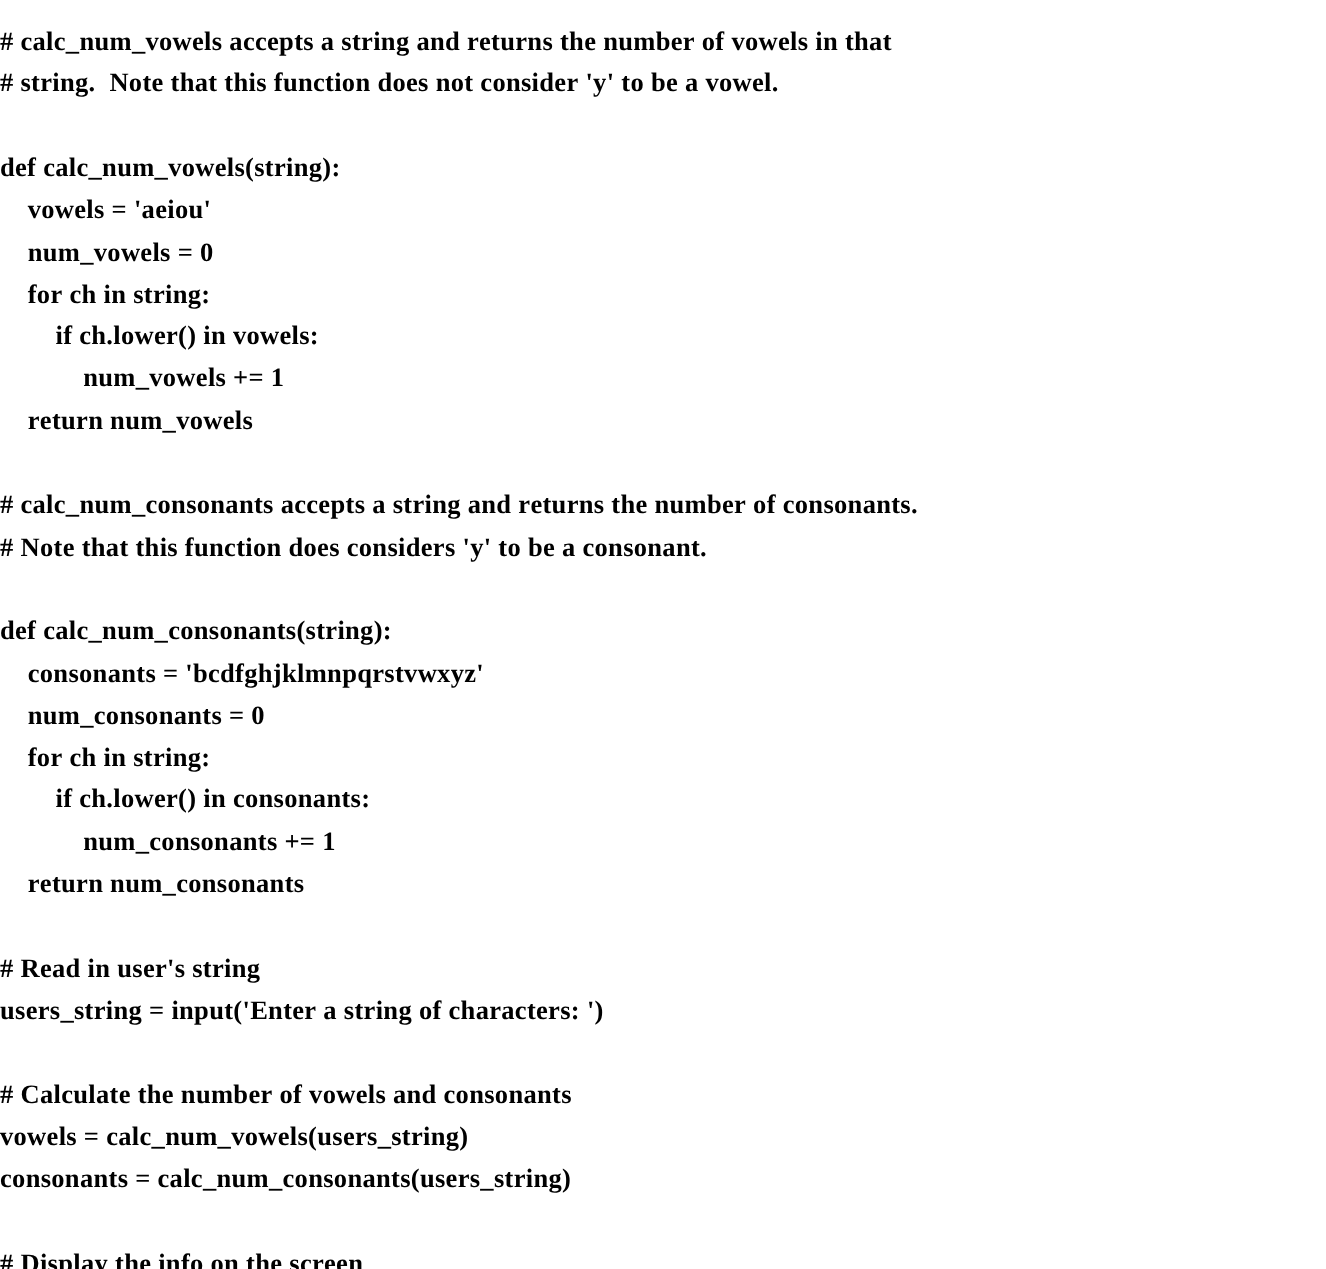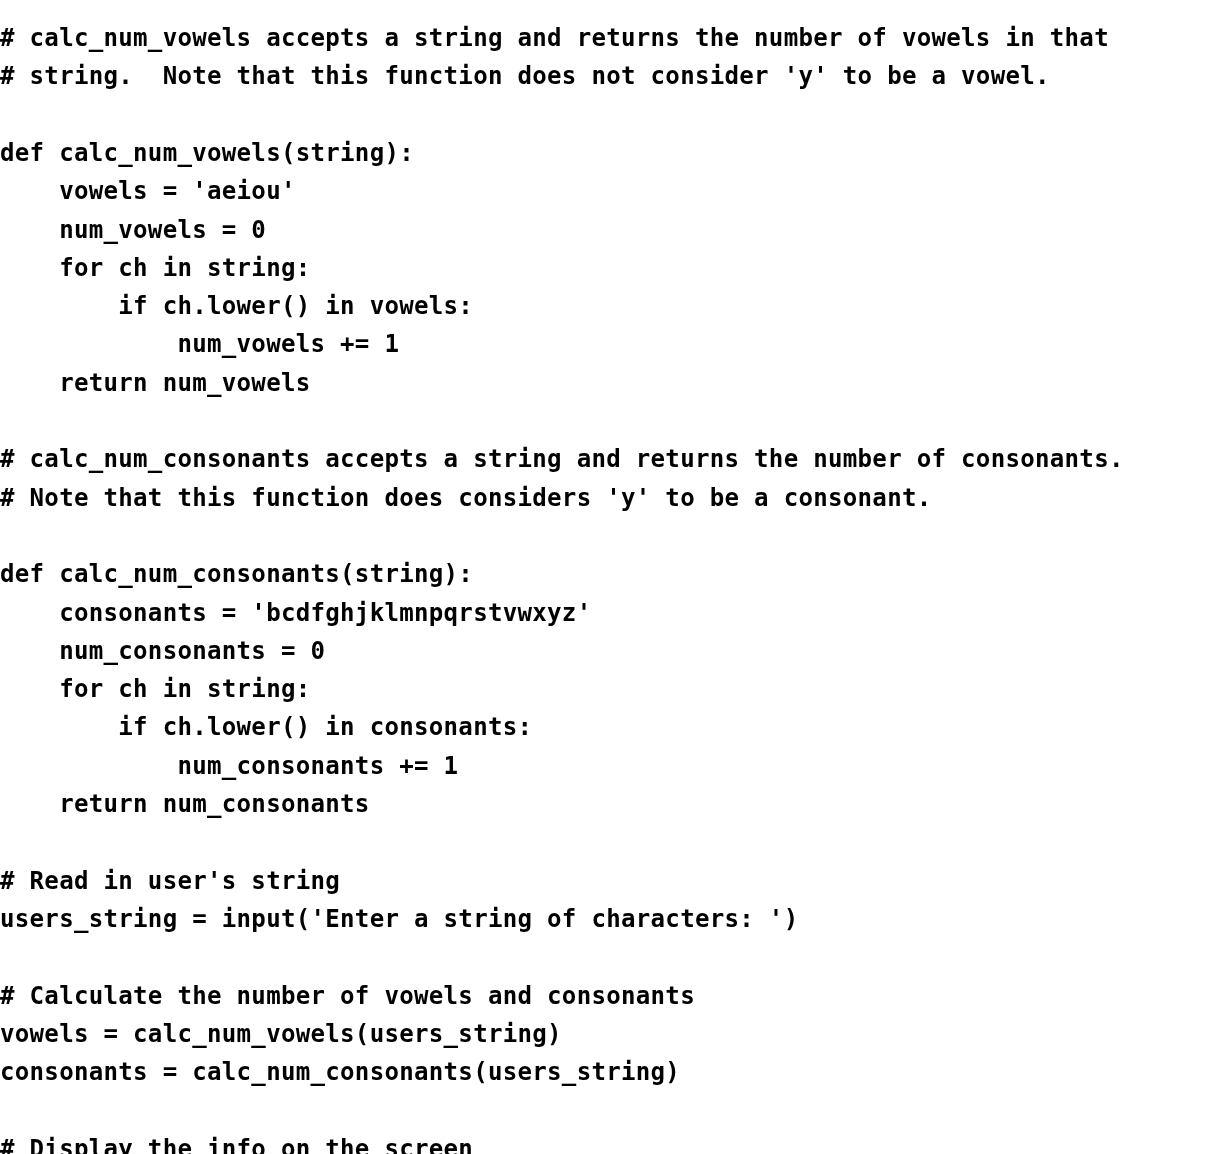--- a/index.html
+++ b/index.html
@@ -28,20 +28,21 @@
     white-space: pre;
     -webkit-font-smoothing: none;
     font-kerning: none;
     font-variant-ligatures: none;
   }
   .code-line {
     display: block;
     height: 38.3px;
     white-space: pre;
     min-height: 38.3px;
+    font-family: Liberation Serif, serif;
   }
   .code-line.blank {
     
   }
 </style>
 </head>
 <body>
 
 <pre id="code-listing"><span class="code-line"># calc_num_vowels accepts a string and returns the number of vowels in that</span><span class="code-line"># string.  Note that this function does not consider 'y' to be a vowel.</span><span class="code-line blank">&nbsp;</span><span class="code-line">def calc_num_vowels(string):</span><span class="code-line">    vowels = 'aeiou'</span><span class="code-line">    num_vowels = 0</span><span class="code-line">    for ch in string:</span><span class="code-line">        if ch.lower() in vowels:</span><span class="code-line">            num_vowels += 1</span><span class="code-line">    return num_vowels</span><span class="code-line blank">&nbsp;</span><span class="code-line"># calc_num_consonants accepts a string and returns the number of consonants.</span><span class="code-line"># Note that this function does considers 'y' to be a consonant.</span><span class="code-line blank">&nbsp;</span><span class="code-line">def calc_num_consonants(string):</span><span class="code-line">    consonants = 'bcdfghjklmnpqrstvwxyz'</span><span class="code-line">    num_consonants = 0</span><span class="code-line">    for ch in string:</span><span class="code-line">        if ch.lower() in consonants:</span><span class="code-line">            num_consonants += 1</span><span class="code-line">    return num_consonants</span><span class="code-line blank">&nbsp;</span><span class="code-line"># Read in user's string</span><span class="code-line">users_string = input('Enter a string of characters: ')</span><span class="code-line blank">&nbsp;</span><span class="code-line"># Calculate the number of vowels and consonants</span><span class="code-line">vowels = calc_num_vowels(users_string)</span><span class="code-line">consonants = calc_num_consonants(users_string)</span><span class="code-line blank">&nbsp;</span><span class="code-line"># Display the info on the screen</span></pre>
 

